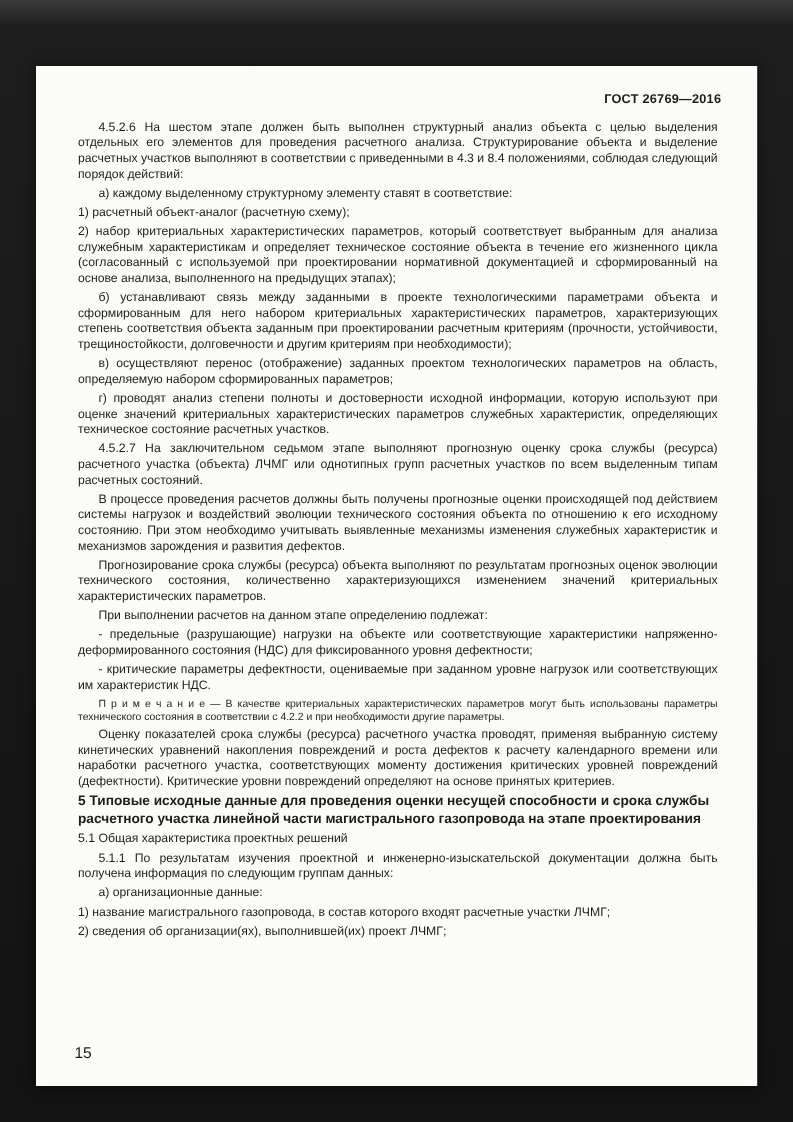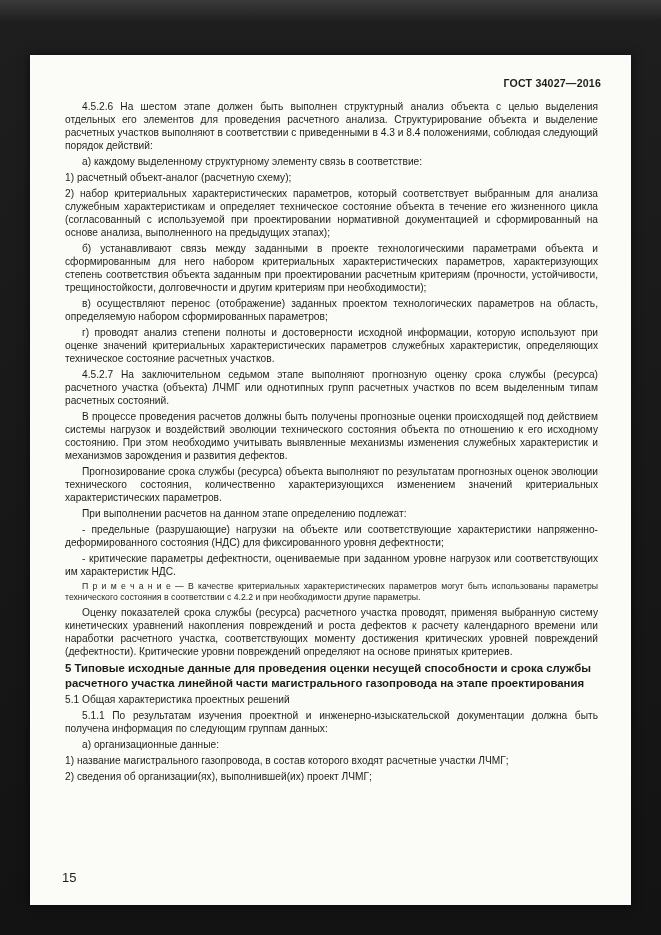--- a/index.html
+++ b/index.html
@@ -59,25 +59,25 @@
   .doc-footer {
     flex: 0 0 auto;
     font-size: 13px;
     padding-right: 2px;
   }
 </style>
 </head>
 <body>
 
 <div class="page">
-  <div class="doc-header">ГОСТ 34027—2016</div>
+  <div class="doc-header">ГОСТ 26769—2016</div>
 
   <div class="doc-body">
       <p class="p-body">4.5.2.6 На шестом этапе должен быть выполнен структурный анализ объекта с целью выделения отдельных его элементов для проведения расчетного анализа. Структурирование объекта и выделение расчетных участков выполняют в соответствии с приведенными в 4.3 и 8.4 положениями, соблюдая следующий порядок действий:</p>
-      <p class="p-body">а) каждому выделенному структурному элементу связь в соответствие:</p>
+      <p class="p-body">а) каждому выделенному структурному элементу ставят в соответствие:</p>
       <p class="p-list2">1) расчетный объект-аналог (расчетную схему);</p>
       <p class="p-list2">2) набор критериальных характеристических параметров, который соответствует выбранным для анализа служебным характеристикам и определяет техническое состояние объекта в течение его жизненного цикла (согласованный с используемой при проектировании нормативной документацией и сформированный на основе анализа, выполненного на предыдущих этапах);</p>
       <p class="p-body">б) устанавливают связь между заданными в проекте технологическими параметрами объекта и сформированным для него набором критериальных характеристических параметров, характеризующих степень соответствия объекта заданным при проектировании расчетным критериям (прочности, устойчивости, трещиностойкости, долговечности и другим критериям при необходимости);</p>
       <p class="p-body">в) осуществляют перенос (отображение) заданных проектом технологических параметров на область, определяемую набором сформированных параметров;</p>
       <p class="p-body">г) проводят анализ степени полноты и достоверности исходной информации, которую используют при оценке значений критериальных характеристических параметров служебных характеристик, определяющих техническое состояние расчетных участков.</p>
       <p class="p-body">4.5.2.7 На заключительном седьмом этапе выполняют прогнозную оценку срока службы (ресурса) расчетного участка (объекта) ЛЧМГ или однотипных групп расчетных участков по всем выделенным типам расчетных состояний.</p>
       <p class="p-body">В процессе проведения расчетов должны быть получены прогнозные оценки происходящей под действием системы нагрузок и воздействий эволюции технического состояния объекта по отношению к его исходному состоянию. При этом необходимо учитывать выявленные механизмы изменения служебных характеристик и механизмов зарождения и развития дефектов.</p>
       <p class="p-body">Прогнозирование срока службы (ресурса) объекта выполняют по результатам прогнозных оценок эволюции технического состояния, количественно характеризующихся изменением значений критериальных характеристических параметров.</p>
       <p class="p-body">При выполнении расчетов на данном этапе определению подлежат:</p>
       <p class="p-body">- предельные (разрушающие) нагрузки на объекте или соответствующие характеристики напряженно-деформированного состояния (НДС) для фиксированного уровня дефектности;</p>

